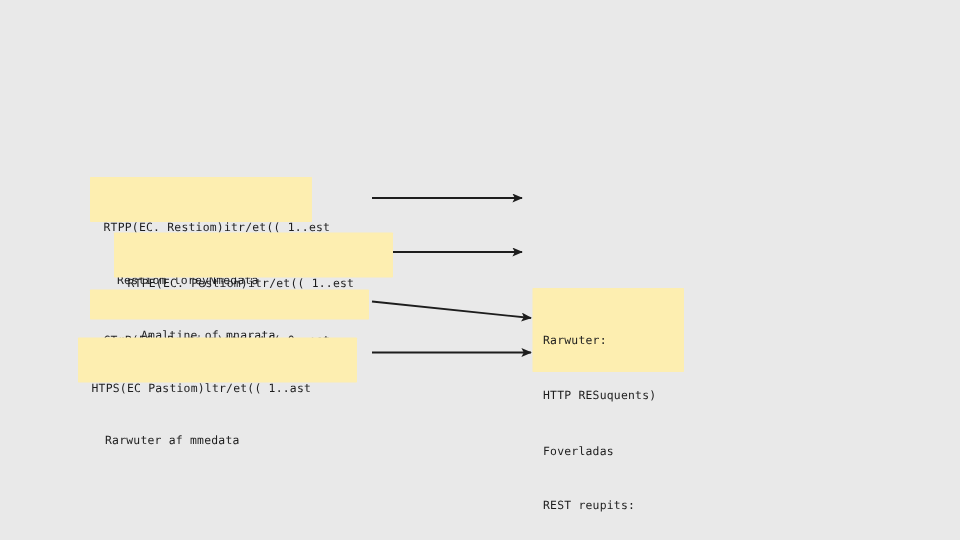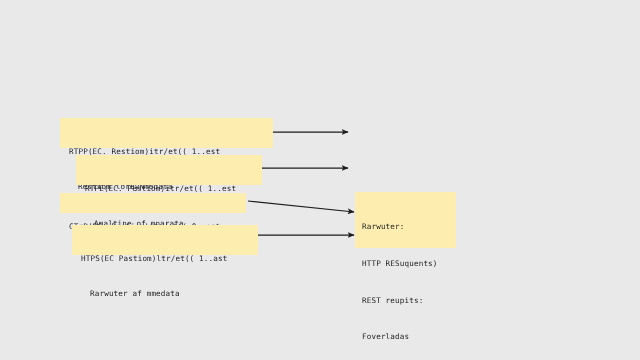--- a/index.html
+++ b/index.html
@@ -34,33 +34,33 @@
   }
   .node .line1 {
     display: block;
   }
   .node .line2 {
     display: block;
     padding-left: 9px;
   }
   
   #node-1 {
-    left: 60px;  top: 118px;  width: 213px; height: 30px;
+    left: 60px;  top: 118px;  width: 148px; height: 30px;
     padding: 5px 0 0 9px;
   }
   #node-2 {
     left: 76px;  top: 155px;  width: 186px; height: 30px;
     padding: 5px 0 0 9px;
   }
   #node-3 {
     left: 60px;  top: 193px;  width: 186px; height: 20px;
     padding: 5px 0 0 9px;
   }
   #node-4 {
-    left: 72px;  top: 225px;  width: 186px; height: 30px;
+    left: 52px;  top: 225px;  width: 186px; height: 30px;
     padding: 5px 0 0 9px;
   }
   
   #node-5 {
     left: 355px; top: 192px;  width: 101px; height: 56px;
     padding: 5px 0 0 7px;
     line-height: 12.2px;
   }
   #node-5 .line {
     display: block;
@@ -106,17 +106,17 @@
   </div>
 
   <div class="node" id="node-4">
     <span class="line1">HTPS(EC Pastiom)ltr/et(( 1..ast</span>
     <span class="line2">Rarwuter af mmedata</span>
   </div>
 
   <div class="node" id="node-5">
     <span class="line">Rarwuter:</span>
     <span class="line">HTTP RESuquents)</span>
+    <span class="line">Foverladas</span>
     <span class="line">REST reupits:</span>
-    <span class="line">Foverladas</span>
   </div>
 
 </div>
 
 </body></html>

